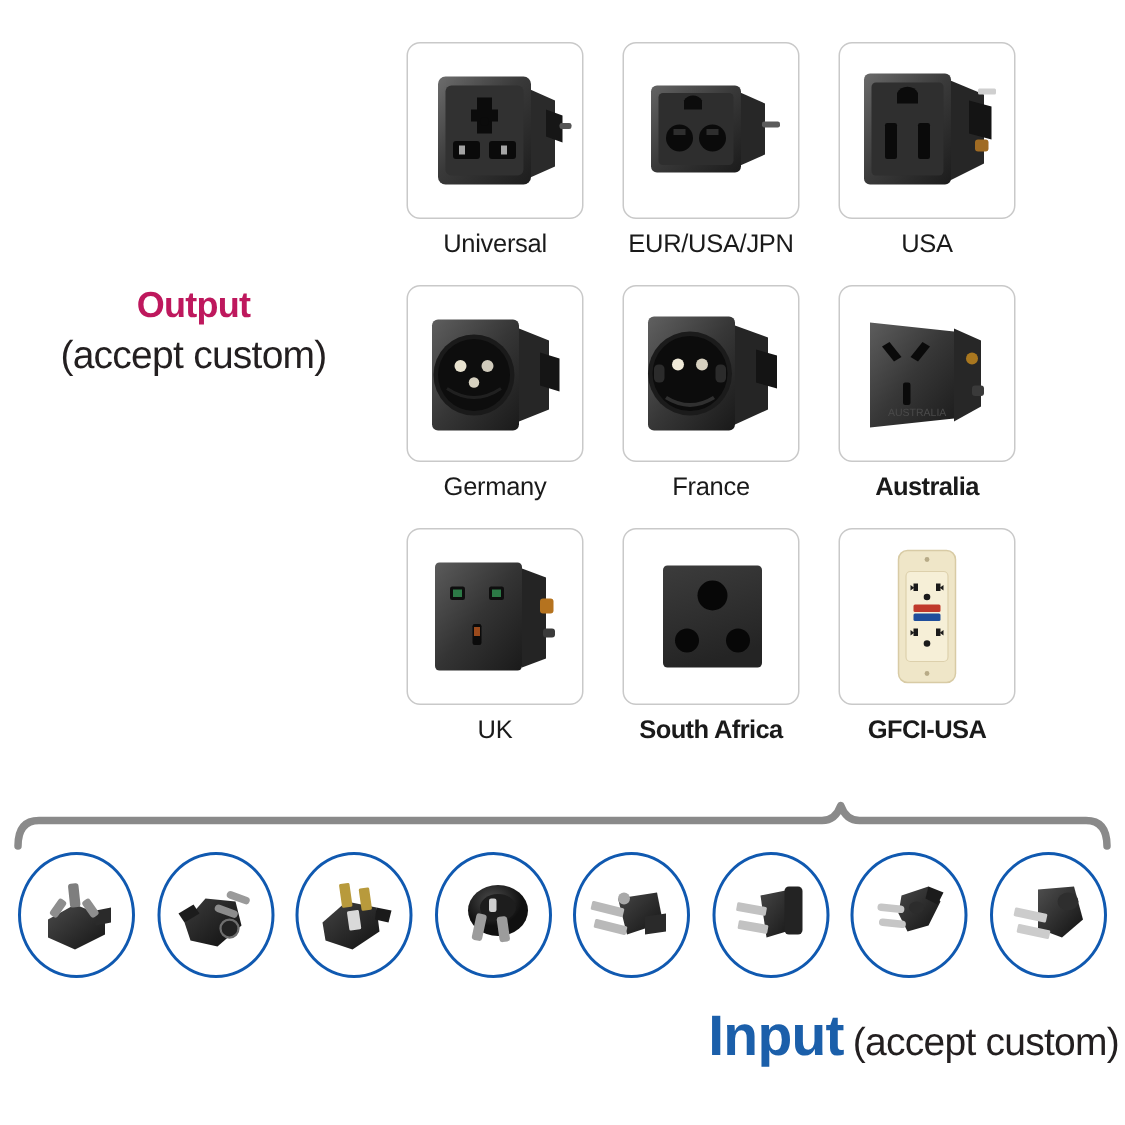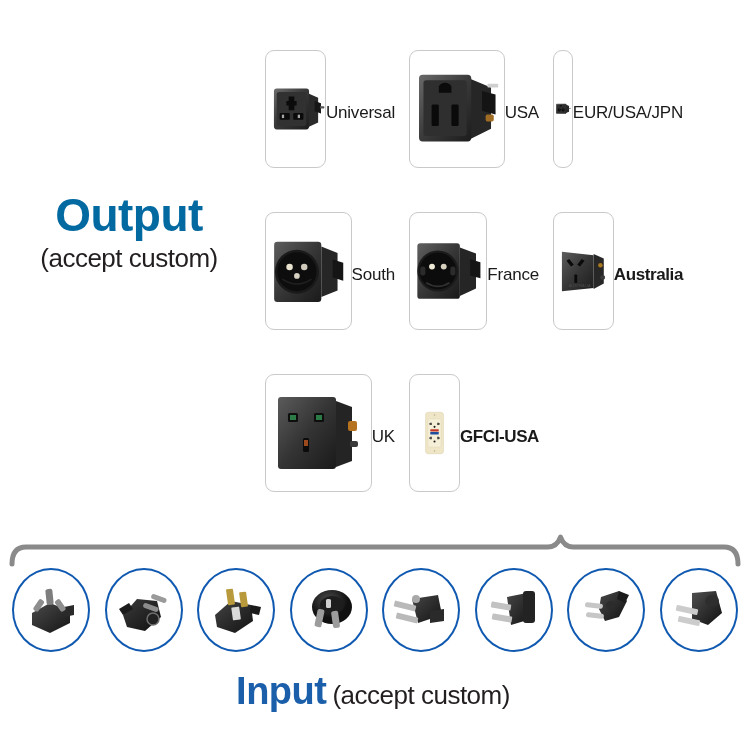--- a/index.html
+++ b/index.html
@@ -18,23 +18,23 @@
   }
 
   
   #output-label-block {
     position: absolute;
     left: 0px; top: 192px;
     width: 258px;
     text-align: center;
   }
   #output-title {
-    font-size: 46px;
+    font-size: 24px;
     font-weight: bold;
-    color: #0369a1;
+    color: #be185d;
     line-height: 1.0;
     letter-spacing: -0.5px;
     text-align: center;
   }
   #output-subtitle {
     margin-top: 6px;
     font-size: 26px;
     color: #231f20;
     line-height: 1.1;
     letter-spacing: -0.5px;
@@ -47,20 +47,21 @@
     width: 418px;
     display: grid;
     grid-template-columns: repeat(3, 130px);
     grid-template-rows: repeat(3, 162px);
     column-gap: 14px;
     row-gap: 0px;
   }
   .socket-cell {
     width: 130px;
     display: flex;
+    flex-direction: column;
     align-items: center;
   }
   .socket-card {
     width: 118px;
     height: 118px;
     border: 1px solid #c9c9c9;
     border-radius: 9px;
     background: #ffffff;
     display: flex;
     align-items: center;
@@ -106,21 +107,21 @@
     justify-content: center;
     overflow: hidden;
   }
   .plug-chip svg { display: block; }
 
   
   #input-label-block {
     position: absolute;
     left: 0px; top: 670px;
     width: 746px;
-    text-align: center;
+    text-align: right;
     white-space: nowrap;
   }
   #input-title {
     font-size: 38px;
     font-weight: bold;
     color: #1b5faa;
     letter-spacing: -0.5px;
   }
   #input-subtitle {
     font-size: 26px;
@@ -167,20 +168,46 @@
           <rect x="56" y="60" width="4" height="6" fill="#d8d8d8" opacity="0.75"></rect>
         </svg>
       </div>
       <div class="socket-caption">Universal</div>
     </div>
 
     <div class="socket-cell row1">
       <div class="socket-card">
         <svg width="104" height="100" viewBox="0 0 104 100">
           <defs>
+            <linearGradient id="gE" x1="0" y1="0" x2="1" y2="1">
+              <stop offset="0" stop-color="#636363"></stop>
+                <stop offset="0.5" stop-color="#383838"></stop>
+                <stop offset="1" stop-color="#1b1b1b"></stop>
+            </linearGradient>
+          </defs>
+          <path d="M70 24 L88 32 L88 66 L70 74 Z" fill="#272727"></path>
+          <rect x="86" y="44" width="12" height="4" rx="1.5" fill="#5a5a5a"></rect>
+          <rect x="12" y="20" width="60" height="58" rx="4" fill="url(#gE)"></rect>
+          <rect x="17" y="25" width="50" height="48" rx="3" fill="#2e2e2e"></rect>
+
+          <path d="M34 30 a7 7 0 0 1 12 0 l0 6 h-12 z" fill="#0c0c0c"></path>
+
+          <circle cx="31" cy="55" r="9" fill="#0a0a0a"></circle>
+          <circle cx="53" cy="55" r="9" fill="#0a0a0a"></circle>
+          <rect x="27" y="49" width="8" height="4" fill="#2e2e2e"></rect>
+          <rect x="49" y="49" width="8" height="4" fill="#2e2e2e"></rect>
+        </svg>
+      </div>
+      <div class="socket-caption">EUR/USA/JPN</div>
+    </div>
+
+    <div class="socket-cell row1">
+      <div class="socket-card">
+        <svg width="104" height="100" viewBox="0 0 104 100">
+          <defs>
             <linearGradient id="gA" x1="0" y1="0" x2="1" y2="1">
               <stop offset="0" stop-color="#6a6a6a"></stop>
                 <stop offset="0.5" stop-color="#3a3a3a"></stop>
                 <stop offset="1" stop-color="#1c1c1c"></stop>
             </linearGradient>
           </defs>
           <path d="M66 16 L90 26 L90 72 L66 84 Z" fill="#262626"></path>
           <path d="M80 30 L95 34 L95 56 L80 52 Z" fill="#141414"></path>
           <rect x="86" y="22" width="12" height="4" rx="1" fill="#cfcfcf"></rect>
           <rect x="84" y="56" width="9" height="8" rx="2" fill="#a06b23"></rect>
@@ -189,46 +216,20 @@
 
           <path d="M32 25 a8 8 0 0 1 14 0 l0 7 h-14 z" fill="#0b0b0b"></path>
 
           <rect x="24" y="45" width="8" height="24" rx="1.5" fill="#0a0a0a"></rect>
           <rect x="46" y="45" width="8" height="24" rx="1.5" fill="#0a0a0a"></rect>
         </svg>
       </div>
       <div class="socket-caption">USA</div>
     </div>
 
-    <div class="socket-cell row1">
-      <div class="socket-card">
-        <svg width="104" height="100" viewBox="0 0 104 100">
-          <defs>
-            <linearGradient id="gE" x1="0" y1="0" x2="1" y2="1">
-              <stop offset="0" stop-color="#636363"></stop>
-                <stop offset="0.5" stop-color="#383838"></stop>
-                <stop offset="1" stop-color="#1b1b1b"></stop>
-            </linearGradient>
-          </defs>
-          <path d="M70 24 L88 32 L88 66 L70 74 Z" fill="#272727"></path>
-          <rect x="86" y="44" width="12" height="4" rx="1.5" fill="#5a5a5a"></rect>
-          <rect x="12" y="20" width="60" height="58" rx="4" fill="url(#gE)"></rect>
-          <rect x="17" y="25" width="50" height="48" rx="3" fill="#2e2e2e"></rect>
-
-          <path d="M34 30 a7 7 0 0 1 12 0 l0 6 h-12 z" fill="#0c0c0c"></path>
-
-          <circle cx="31" cy="55" r="9" fill="#0a0a0a"></circle>
-          <circle cx="53" cy="55" r="9" fill="#0a0a0a"></circle>
-          <rect x="27" y="49" width="8" height="4" fill="#2e2e2e"></rect>
-          <rect x="49" y="49" width="8" height="4" fill="#2e2e2e"></rect>
-        </svg>
-      </div>
-      <div class="socket-caption">EUR/USA/JPN</div>
-    </div>
-
     <div class="socket-cell row2">
       <div class="socket-card">
         <svg width="104" height="100" viewBox="0 0 104 100">
           <defs>
             <linearGradient id="gF" x1="0" y1="0" x2="1" y2="1">
               <stop offset="0" stop-color="#5e5e5e"></stop>
                 <stop offset="0.5" stop-color="#363636"></stop>
                 <stop offset="1" stop-color="#1a1a1a"></stop>
             </linearGradient>
           </defs>
@@ -237,21 +238,21 @@
           <rect x="10" y="14" width="58" height="74" rx="4" fill="url(#gF)"></rect>
           <circle cx="38" cy="51" r="27" fill="#1a1a1a"></circle>
           <circle cx="38" cy="51" r="24" fill="#0d0d0d"></circle>
 
           <circle cx="29" cy="45" r="4" fill="#e8e2cf"></circle>
           <circle cx="47" cy="45" r="4" fill="#cfcabb"></circle>
           <circle cx="38" cy="56" r="3.5" fill="#d6d1c0"></circle>
           <path d="M20 60 q18 12 36 0" stroke="#2a2a2a" stroke-width="2" fill="none" opacity="0.7"></path>
         </svg>
       </div>
-      <div class="socket-caption">South</div>
+      <div class="socket-caption">Germany</div>
     </div>
 
     <div class="socket-cell row2">
       <div class="socket-card">
         <svg width="104" height="100" viewBox="0 0 104 100">
           <defs>
             <linearGradient id="gG" x1="0" y1="0" x2="1" y2="1">
               <stop offset="0" stop-color="#606060"></stop>
                 <stop offset="0.5" stop-color="#373737"></stop>
                 <stop offset="1" stop-color="#191919"></stop>
@@ -317,20 +318,37 @@
           <rect x="48" y="30" width="10" height="9" rx="1.5" fill="#0e0e0e"></rect>
           <rect x="50" y="32" width="6" height="5" fill="#2c7a46"></rect>
 
           <rect x="37" y="55" width="6" height="14" rx="1.5" fill="#0b0b0b"></rect>
           <rect x="38" y="57" width="4" height="6" fill="#9a4a1c"></rect>
         </svg>
       </div>
       <div class="socket-caption">UK</div>
     </div>
 
+    <div class="socket-cell row3">
+      <div class="socket-card">
+        <svg width="104" height="100" viewBox="0 0 104 100">
+          <defs>
+            <linearGradient id="gS" x1="0" y1="0" x2="0.3" y2="1">
+              <stop offset="0" stop-color="#3c3c3c"></stop>
+                <stop offset="1" stop-color="#242424"></stop>
+            </linearGradient>
+          </defs>
+          <rect x="20" y="16" width="66" height="68" rx="3" fill="url(#gS)"></rect>
+          <circle cx="53" cy="36" r="10" fill="#070707"></circle>
+          <circle cx="36" cy="66" r="8" fill="#070707"></circle>
+          <circle cx="70" cy="66" r="8" fill="#070707"></circle>
+        </svg>
+      </div>
+      <div class="socket-caption">South Africa</div>
+    </div>
 
     <div class="socket-cell row3">
       <div class="socket-card">
         <svg width="104" height="100" viewBox="0 0 104 100">
 
           <rect x="33" y="6" width="38" height="88" rx="6" fill="#efe6c8" stroke="#d8cba5" stroke-width="1"></rect>
           <circle cx="52" cy="12" r="1.6" fill="#b8ab87"></circle>
           <circle cx="52" cy="88" r="1.6" fill="#b8ab87"></circle>
           <rect x="38" y="20" width="28" height="60" rx="3" fill="#f6efd7" stroke="#ddd0ac" stroke-width="0.8"></rect>
 

